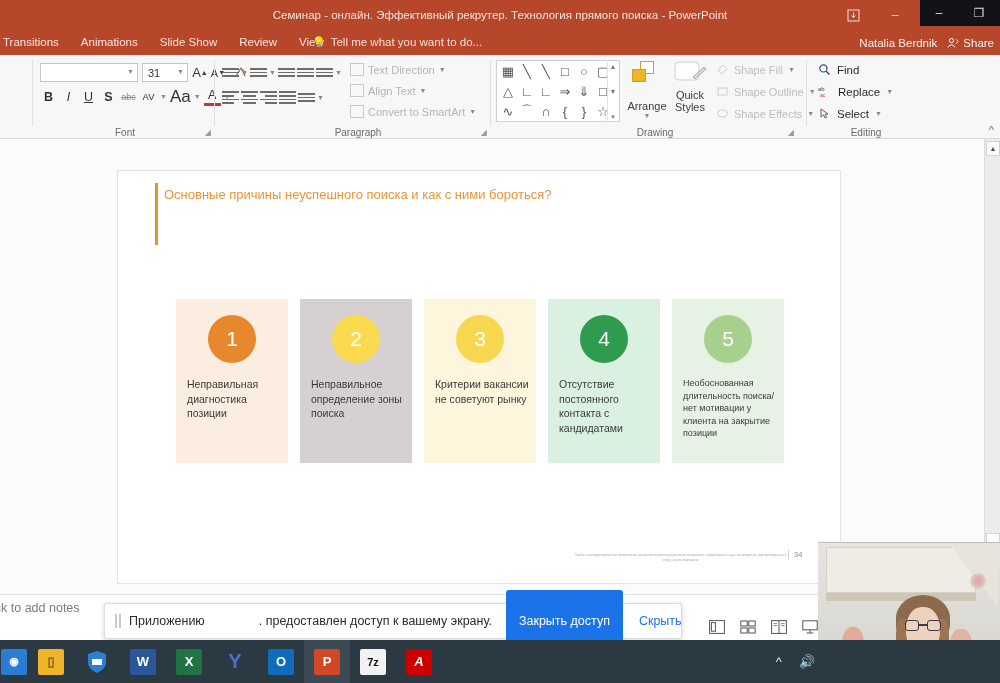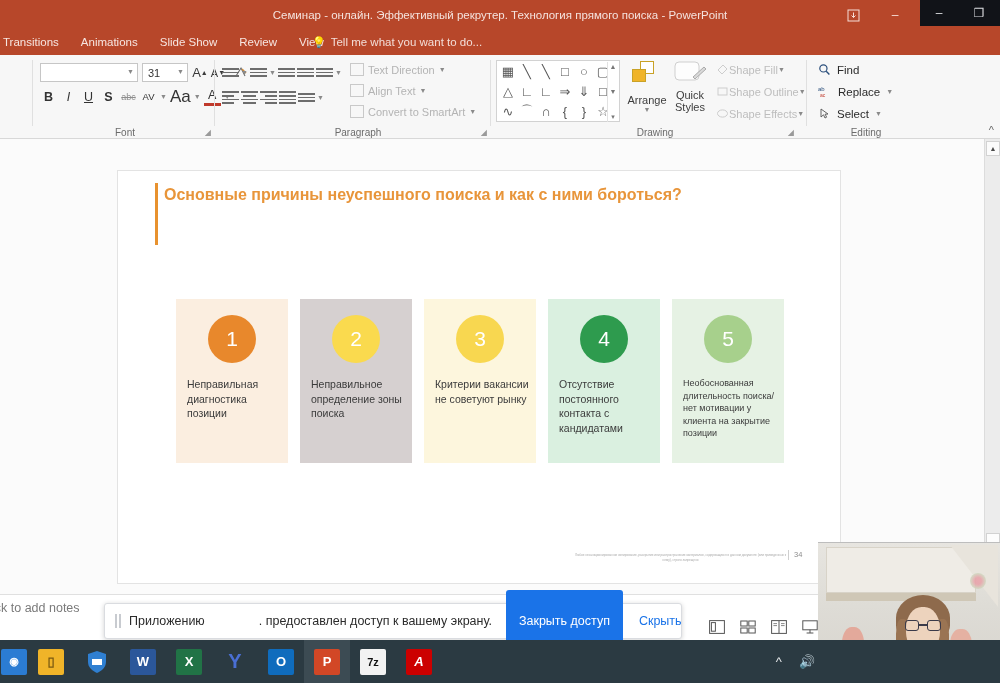--- a/index.html
+++ b/index.html
@@ -125,21 +125,21 @@
   }
   .qstyles {
     position: absolute; left: 176px; top: 6px; width: 44px; text-align: center;
     font-size: 11px; color: #3d3d3d; line-height: 12px;
   }
   .arrange .sq1 { width: 14px; height: 13px; background: #fff; border: 1px solid #c9a227; margin: 0 auto; }
   .arrange .sq2 { width: 14px; height: 13px; background: #f0b429; border: 1px solid #c9a227;
                   margin: -5px auto 0 6px; }
   .shapefills { position: absolute; left: 0; top: 0; }
   .sfitem {
-    position: absolute; display: flex; align-items: center; 
+    position: absolute; display: flex; align-items: center; gap: 5px;
     font-size: 11px; color: #bdbdbd; white-space: nowrap;
   }
 
   
   .g-edit { left: 812px; width: 108px; }
   .editem {
     position: absolute; left: 6px; display: flex; align-items: center; gap: 6px;
     font-size: 11.5px; color: #2b2b2b; white-space: nowrap;
   }
   .ribbon-collapse { position: absolute; right: 6px; bottom: 2px; font-size: 11px; color: #666; }
@@ -151,21 +151,21 @@
   }
   .slidepane {
     position: absolute; left: 118px; top: 32px; width: 722px; height: 412px;
     background: #fff; box-shadow: 0 0 0 1px #e3e3e3;
   }
   .slide-accent {
     position: absolute; left: 37px; top: 12px; width: 3px; height: 62px; background: #e8922f;
   }
   .slide-title {
     position: absolute; left: 46px; top: 13px; width: 640px;
-    font-size: 16px; font-weight: bold; color: #e8953a; line-height: 22px;
+    font-size: 13px; font-weight: normal; color: #e8953a; line-height: 22px;
   }
   .cards { position: absolute; left: 58px; top: 128px; display: flex; gap: 12px; }
   .card { width: 112px; height: 164px; position: relative; }
   .card .circ {
     position: absolute; left: 50%; top: 16px; transform: translateX(-50%);
     width: 48px; height: 48px; border-radius: 50%;
     display: flex; align-items: center; justify-content: center;
     color: #fff; font-size: 21px;
   }
   .card .ctext {
@@ -337,20 +337,31 @@
       <div class="tab">Transitions</div>
       <div class="tab">Animations</div>
       <div class="tab">Slide Show</div>
       <div class="tab">Review</div>
       <div class="tab">View</div>
     </div>
     <div class="tellme">
       <span class="bulb">💡</span>
       <span>Tell me what you want to do...</span>
     </div>
+    <div class="acct">
+      <span>Natalia Berdnik</span>
+      <span class="share">
+        <svg width="12" height="12" viewBox="0 0 12 12" aria-hidden="true">
+          <circle cx="4.5" cy="3.6" r="2.1" fill="none" stroke="#fdf3f0" stroke-width="1"></circle>
+          <path d="M1.2 10.4 a3.4 3.4 0 0 1 6.6 0" fill="none" stroke="#fdf3f0" stroke-width="1"></path>
+          <path d="M9 2.2 L11.2 4.4 L9 6.6" fill="none" stroke="#fdf3f0" stroke-width="1"></path>
+        </svg>
+        <span>Share</span>
+      </span>
+    </div>
   </div>
 
   <div class="ribbon">
 
     <div class="grp g-slides">
       
       
       
     </div>
     <div class="sep" style="left:32px"></div>
@@ -509,21 +520,21 @@
         </div>
         <div class="galbar">
           <span>▲</span>
           <span>▼</span>
           <span>▾</span>
         </div>
       </div>
       <div class="arrange">
         <div class="sq1"></div>
         <div class="sq2"></div>
-        <div style="margin-top:12px">Arrange</div>
+        <div style="margin-top:18px">Arrange</div>
         <div class="tick">▼</div>
       </div>
       <div class="qstyles">
         <svg width="34" height="26" viewBox="0 0 34 26" aria-hidden="true">
           <rect x="2" y="1" width="24" height="18" rx="4" fill="#fdfdfd" stroke="#cfcfcf"></rect>
           <path d="M20 16 L31 6 l2 2 l-11 10 z" fill="#d9d9d9" stroke="#9a9a9a" stroke-width="0.8"></path>
         </svg>
         <div>Quick</div>
         <div>Styles</div>
       </div>

